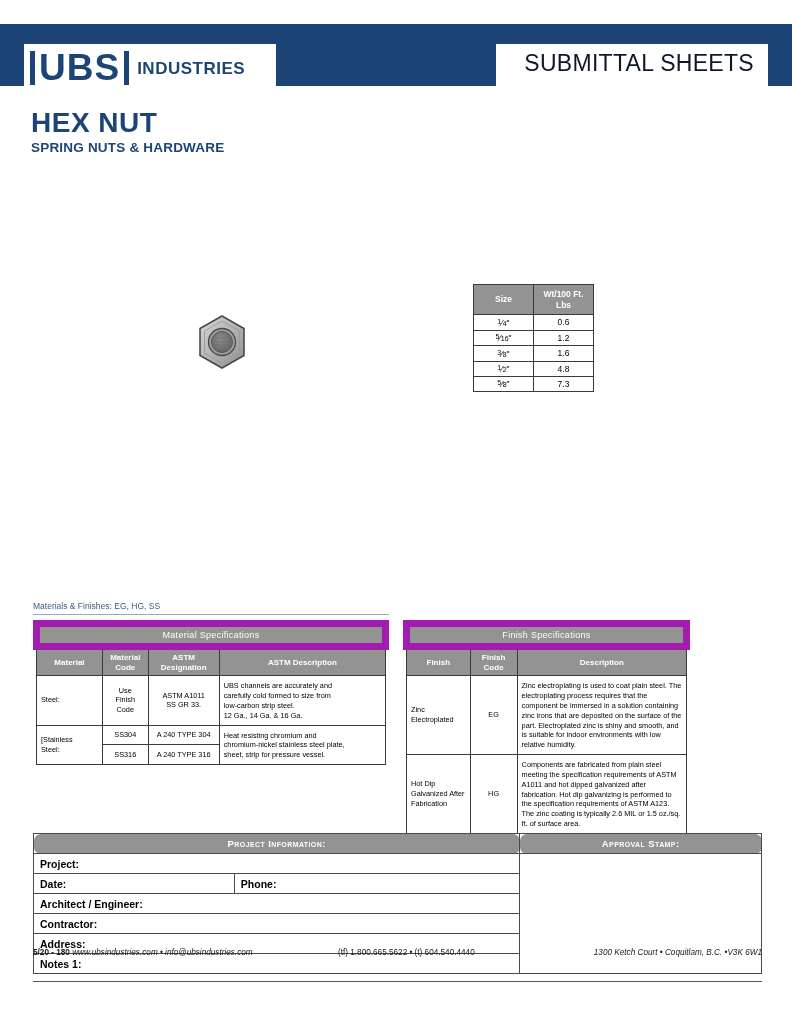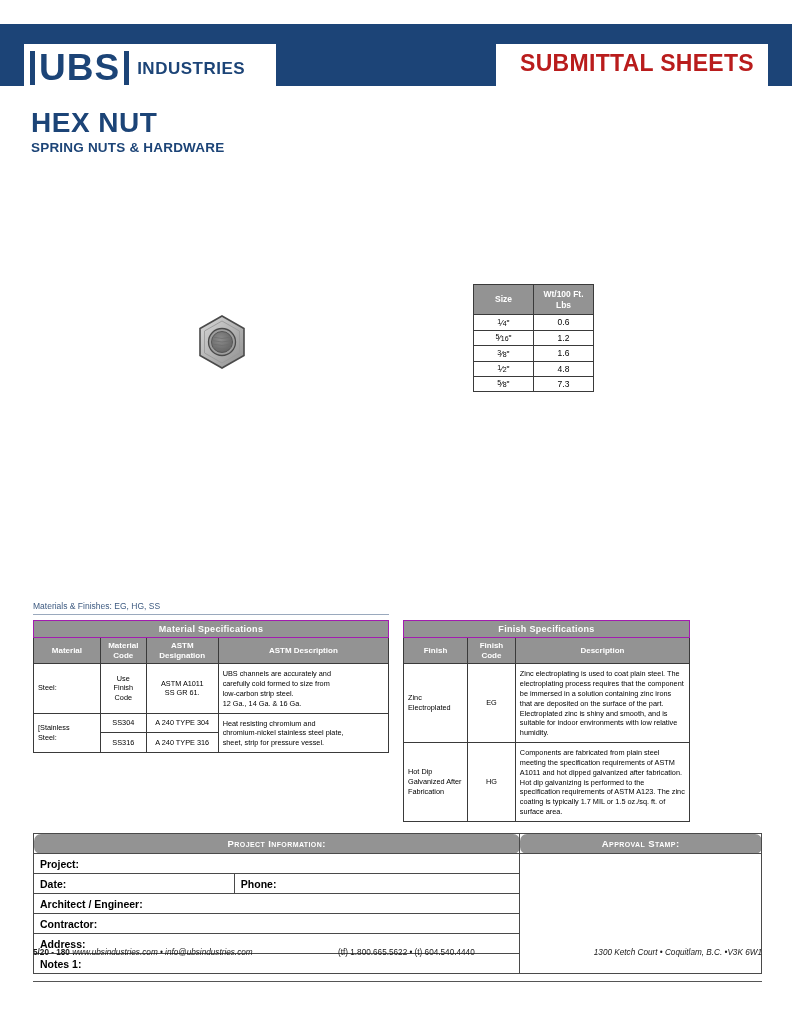--- a/index.html
+++ b/index.html
@@ -62,22 +62,22 @@
     top: 44px; right: 24px;
     width: 272px; height: 52px;
     background: #ffffff;
     z-index: 3;
   }
   .submittal-text {
     position: absolute;
     top: 50px; right: 38px;
     z-index: 4;
     font-size: 23px;
-    font-weight: bold;
-    color: #b91c1c;
+    font-weight: normal;
+    color: #0f172a;
     letter-spacing: 0.3px;
   }
 
   
   .prod-title {
     position: absolute;
     top: 107px; left: 31px;
     font-size: 28px;
     font-weight: bold;
     color: #1c4477;
@@ -145,23 +145,23 @@
     position: absolute;
     border-collapse: collapse;
     font-size: 7.3px;
     color: #000;
   }
   .spec-table.material { top: 620px; left: 33px; width: 356px; }
   .spec-table.finish { top: 620px; left: 403px; width: 287px; }
   .spec-table th.title-row {
     background: #939393;
     color: #ffffff;
-    font-weight: bold;
+    font-weight: normal;
     font-size: 9px;
-    border: 1px solid #a21caf;
+    border: 7px solid #a21caf;
     padding: 3px;
     text-align: center;
     letter-spacing: 0.3px;
   }
   .spec-table th.col-head {
     background: #939393;
     color: #ffffff;
     font-weight: bold;
     font-size: 8px;
     border: 1px solid #3a3a3a;
@@ -338,21 +338,21 @@
   <tbody>
     <tr>
       <td>Steel:</td>
       <td class="ctr">
         <span>Use</span><br>
         <span>Finish</span><br>
         <span>Code</span>
       </td>
       <td class="ctr">
         <span>ASTM A1011</span><br>
-        <span>SS GR 61.</span>
+        <span>SS GR 33.</span>
       </td>
       <td class="desc">
         <span>UBS channels are accurately and</span><br>
         <span>carefully cold formed to size from</span><br>
         <span>low-carbon strip steel.</span><br>
         <span>12 Ga., 14 Ga. &amp; 16 Ga.</span>
       </td>
     </tr>
     <tr>
       <td rowspan="2">
@@ -394,21 +394,21 @@
       <td class="ctr">EG</td>
       <td class="desc">Zinc electroplating is used to coat plain steel. The electroplating process requires that the component be immersed in a solution containing zinc irons that are deposited on the surface of the part. Electroplated zinc is shiny and smooth, and is suitable for indoor environments with low relative humidity.</td>
     </tr>
     <tr>
       <td>
         <span>Hot Dip</span><br>
         <span>Galvanized After</span><br>
         <span>Fabrication</span>
       </td>
       <td class="ctr">HG</td>
-      <td class="desc">Components are fabricated from plain steel meeting the specification requirements of ASTM A1011 and hot dipped galvanized after fabrication. Hot dip galvanizing is performed to the specification requirements of ASTM A123. The zinc coating is typically 1.7 MIL or 1.5 oz./sq. ft. of surface area.</td>
+      <td class="desc">Components are fabricated from plain steel meeting the specification requirements of ASTM A1011 and hot dipped galvanized after fabrication. Hot dip galvanizing is performed to the specification requirements of ASTM A123. The zinc coating is typically 2.6 MIL or 1.5 oz./sq. ft. of surface area.</td>
     </tr>
   </tbody>
 </table>
 
 <table class="proj-table">
   <tbody>
     <tr>
       <th colspan="2" class="smallcaps-hdr" style="width:487px">Project Information:</th>
       <th rowspan="1" class="smallcaps-hdr" style="width:242px">Approval Stamp:</th>
     </tr>

